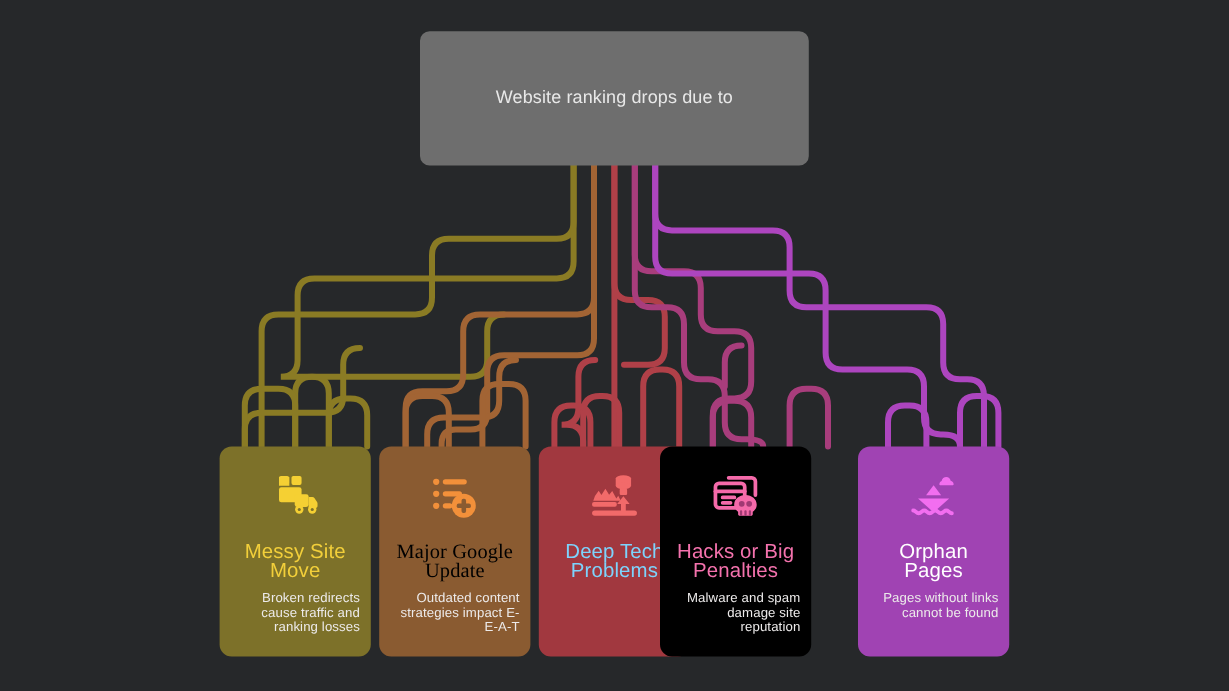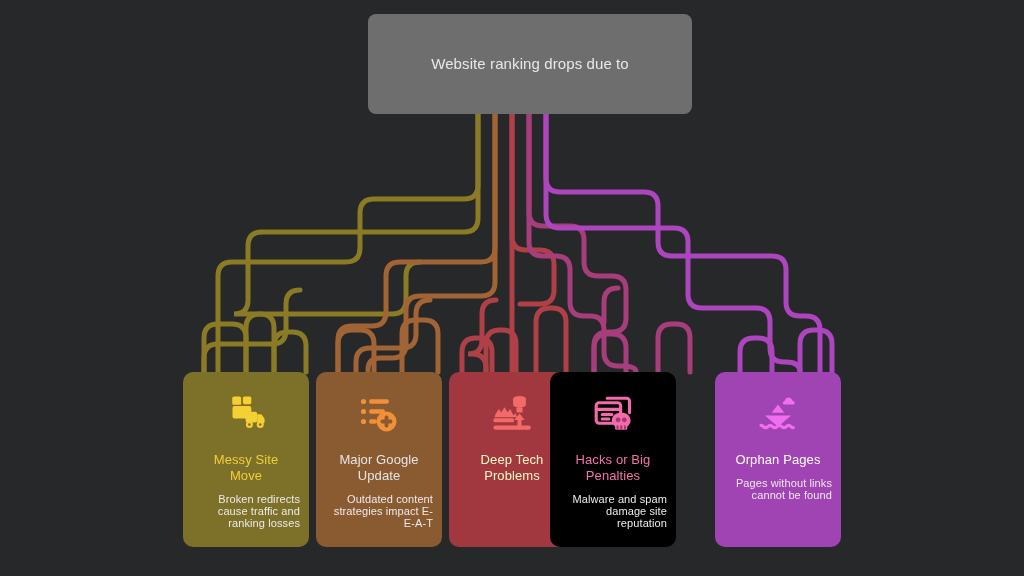--- a/index.html
+++ b/index.html
@@ -9,27 +9,26 @@
     font-family:"Liberation Sans",sans-serif;
   }
   #stage{position:relative;width:1024px;height:576px;}
 
   
   #wires{position:absolute;left:0;top:0;width:1024px;height:576px;}
 
   
   .root-node{
     position:absolute;
-    left:350px;top:14px;width:324px;height:100px;
+    left:350px;top:26px;width:324px;height:112px;
     background:#6e6e6e;
     border-radius:8px;
     display:flex;align-items:center;justify-content:center;
     box-sizing:border-box;padding:0 26px;
     z-index:5;
-    margin-left:18px;
   }
   .root-text{
     color:#e8e8e8;
     font-size:15px;
     line-height:20px;
     text-align:center;
     letter-spacing:.1px;
   }
 
   
@@ -42,21 +41,21 @@
     display:flex;flex-direction:column;align-items:center;
     z-index:5;
   }
   .card-icon{
     width:48px;height:48px;
     display:flex;align-items:center;justify-content:center;
     margin-top:4px;margin-bottom:14px;
   }
   .card-icon svg{display:block;}
   .card-title{
-    font-size:13px;line-height:16px;text-align:center;
+    font-size:17px;line-height:16px;text-align:center;
     margin-bottom:9px;font-weight:400;letter-spacing:.1px;
   }
   .card-desc{
     font-size:11px;line-height:12px;text-align:right;
     color:#eceaea;letter-spacing:.1px;
   }
 </style>
 </head>
 <body>
 
@@ -163,41 +162,41 @@
         <rect x="13" y="8.3" width="20" height="4.4" rx="2.2"></rect>
         <circle cx="7.5" cy="20.5" r="2.6"></circle>
         <rect x="13" y="18.3" width="16" height="4.4" rx="2.2"></rect>
         <circle cx="7.5" cy="30.5" r="2.6"></circle>
         <rect x="13" y="28.3" width="8" height="4.4" rx="2.2"></rect>
         <circle cx="30.5" cy="30.5" r="10"></circle>
         <rect x="28.6" y="24.6" width="3.8" height="11.8" rx="1.6" fill="#8a5b31"></rect>
         <rect x="24.6" y="28.6" width="11.8" height="3.8" rx="1.6" fill="#8a5b31"></rect>
       </svg>
     </div>
-    <div class="card-title" style="color:#e5e5e5;">
+    <div class="card-title" style="color:#000000;font-family:Liberation Serif, serif;">
       <span>Major Google</span><br>
       <span>Update</span>
     </div>
     <div class="card-desc">Outdated content strategies impact E-E-A-T</div>
   </div>
 
   <div class="card" style="left:449px;background:#a1383f;">
     <div class="card-icon">
       <svg width="46" height="46" viewBox="0 0 46 46" fill="#f26a6a">
         <ellipse cx="30.5" cy="7.8" rx="6.4" ry="2.8"></ellipse>
         <rect x="24.1" y="7.8" width="12.8" height="6"></rect>
         <ellipse cx="30.5" cy="13.8" rx="6.4" ry="2.8"></ellipse>
         <rect x="27.4" y="16.2" width="6.2" height="5.2" rx="1"></rect>
         <path d="M30.5 22.5l5.2 6.4h-3.2v6.2h-4v-6.2h-3.2z"></path>
         <path d="M6.8 22.4l3.1-4.4 2.3 3.6 3.3-5.3 3.1 5 2.6-3.2 3.4 6.4 1.6-2.4 2.1 4.2H5.4z"></path>
         <rect x="4.4" y="27.3" width="20.6" height="4" rx="1.6"></rect>
         <rect x="4.4" y="34.4" width="37.4" height="4.4" rx="2.2"></rect>
       </svg>
     </div>
-    <div class="card-title" style="color:#fef9c3;">
+    <div class="card-title" style="color:#7dd3fc;">
       <span>Deep Tech</span><br>
       <span>Problems</span>
     </div>
   </div>
 
   <div class="card" style="left:550px;background:#000000;">
     <div class="card-icon">
       <svg width="46" height="46" viewBox="0 0 46 46" fill="none" stroke="#f56aaa" stroke-width="3.1">
         <path d="M17.2 7.2h19.3a3 3 0 013 3v11.4" stroke-linecap="round"></path>
         <rect x="6.2" y="11.8" width="24.4" height="20.4" rx="3"></rect>

